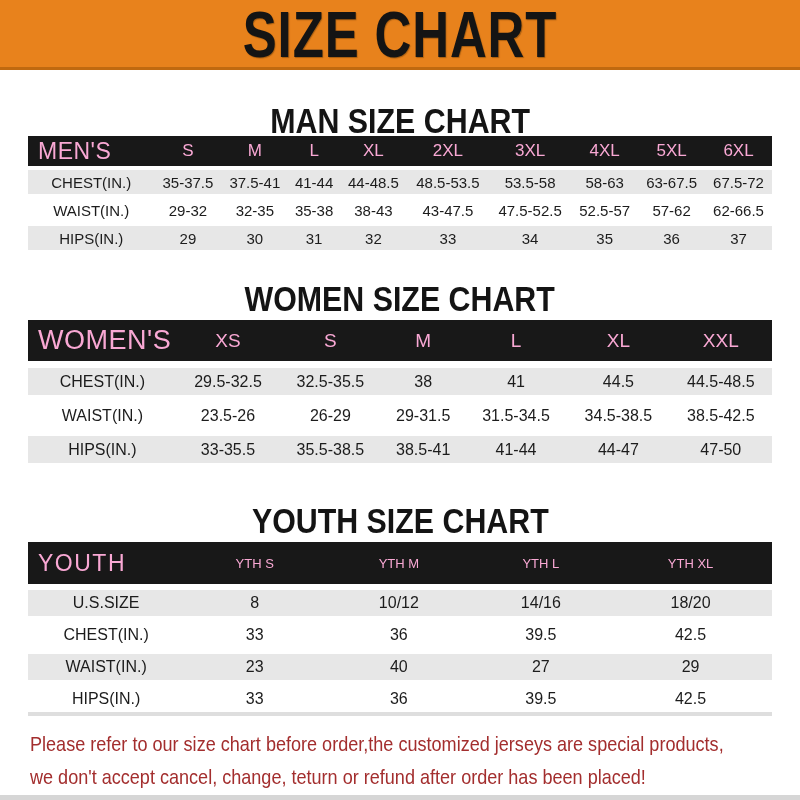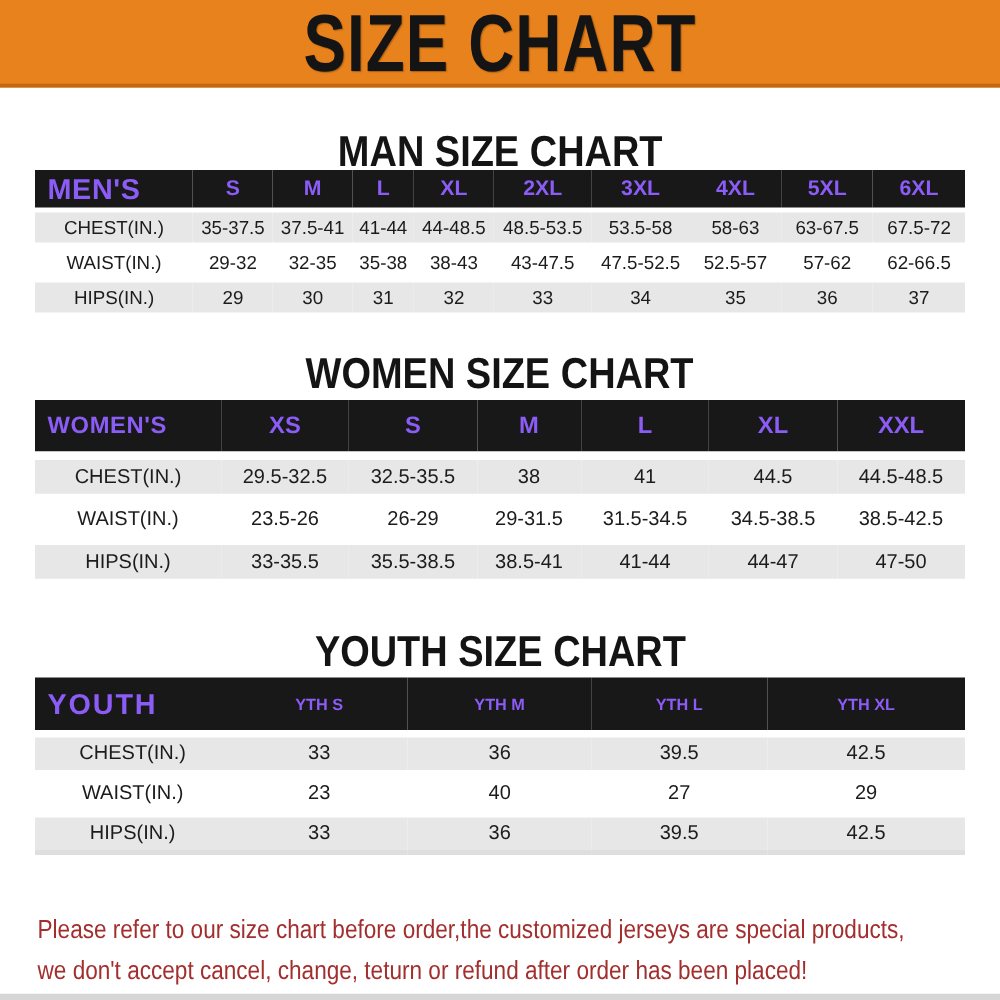--- a/index.html
+++ b/index.html
@@ -49,36 +49,36 @@
     left: 28px; width: 744px;
     border-collapse: separate;
     table-layout: auto;
   }
   .t-men   { top: 132px; border-spacing: 0 4px; }
   .t-women { top: 313px; border-spacing: 0 7px; }
   .t-youth { top: 536px; border-spacing: 0 6px; }
 
   .size-table thead th {
     background: #181818;
-    color: #8b5cf6;
-    font-weight: bold;
+    color: #f9a8d4;
+    font-weight: normal;
     text-align: center;
     vertical-align: middle;
-    padding: 0 16px;
+    padding: 0 4px;
   }
   .size-table thead th.lbl {
     text-align: left;
     padding-left: 10px;
     white-space: nowrap;
   }
   .t-men   thead th { height: 30px; font-size: 17px; }
   .t-women thead th { height: 41px; font-size: 19px; }
   .t-youth thead th { height: 42px; font-size: 13px; }
   .t-men   thead th.lbl { font-size: 23px; letter-spacing: 0.5px; }
-  .t-women thead th.lbl { font-size: 19px; letter-spacing: 0.5px; }
+  .t-women thead th.lbl { font-size: 27px; letter-spacing: 0.5px; }
   .t-youth thead th.lbl { font-size: 23px; letter-spacing: 1.5px; }
 
   .size-table tbody td {
     text-align: center;
     vertical-align: middle;
     color: #1c1c1c;
     padding: 0 2px;
     white-space: nowrap;
   }
   .t-men   tbody td { height: 24px; font-size: 15px; }
@@ -225,20 +225,27 @@
       <tr>
         <th class="lbl">YOUTH</th>
         <th>YTH S</th>
         <th>YTH M</th>
         <th>YTH L</th>
         <th>YTH XL</th>
       </tr>
     </thead>
     <tbody>
       <tr>
+        <td class="lbl">U.S.SIZE</td>
+        <td>8</td>
+        <td>10/12</td>
+        <td>14/16</td>
+        <td>18/20</td>
+      </tr>
+      <tr>
         <td class="lbl">CHEST(IN.)</td>
         <td>33</td>
         <td>36</td>
         <td>39.5</td>
         <td>42.5</td>
       </tr>
       <tr>
         <td class="lbl">WAIST(IN.)</td>
         <td>23</td>
         <td>40</td>

